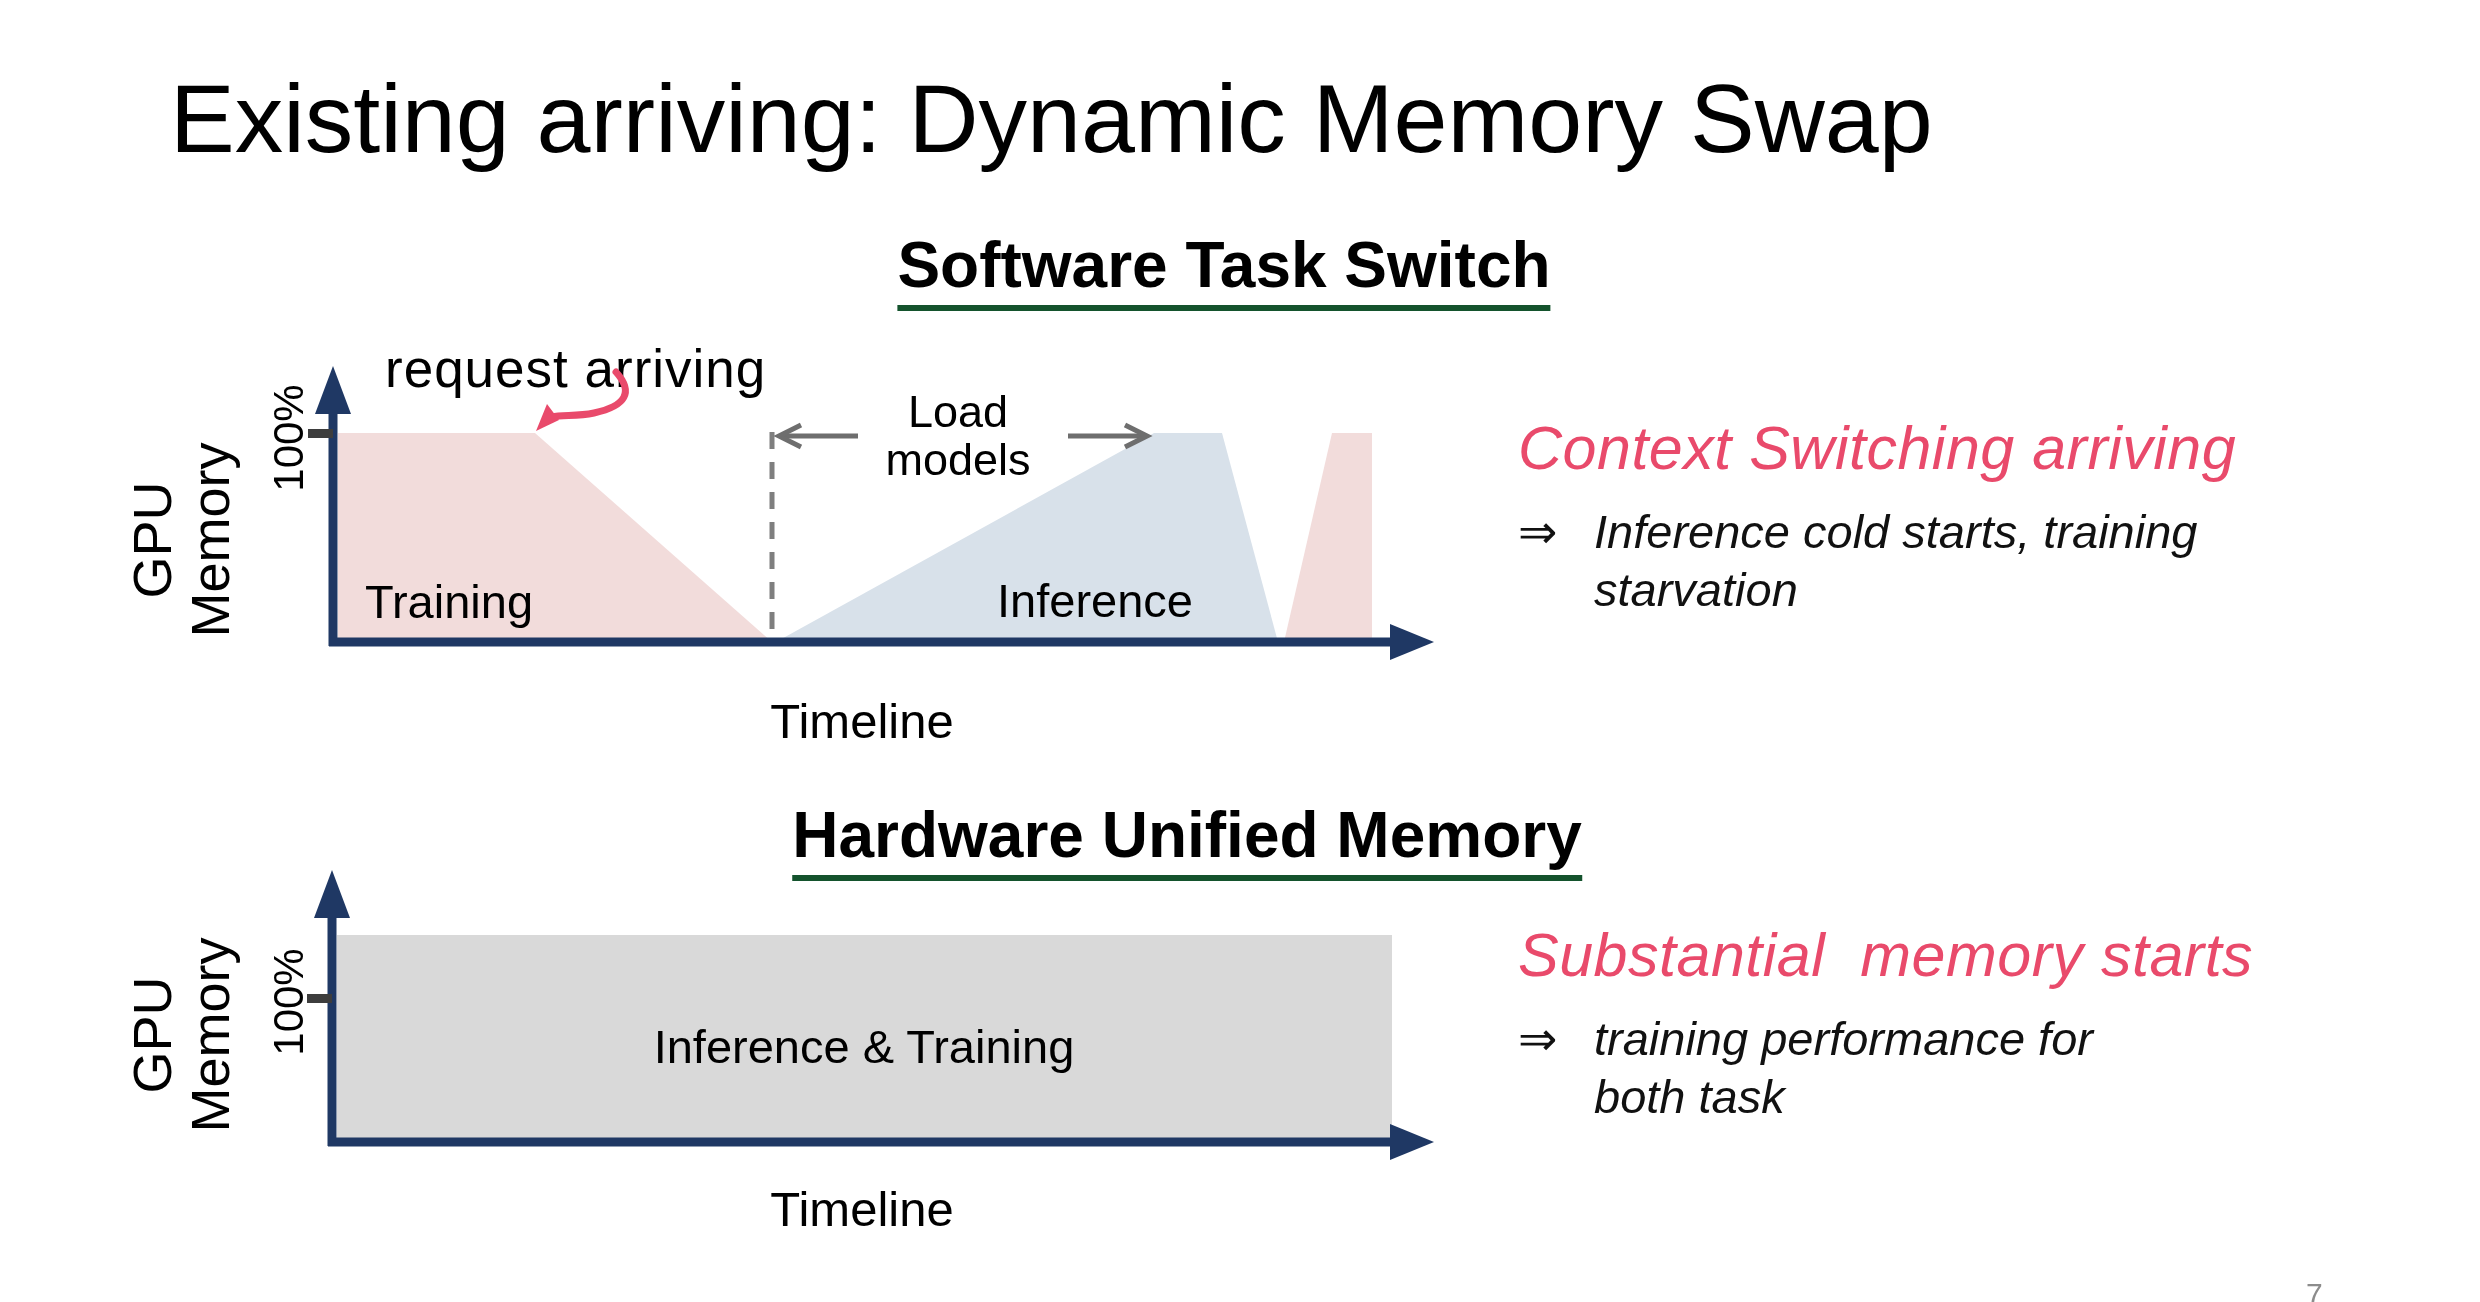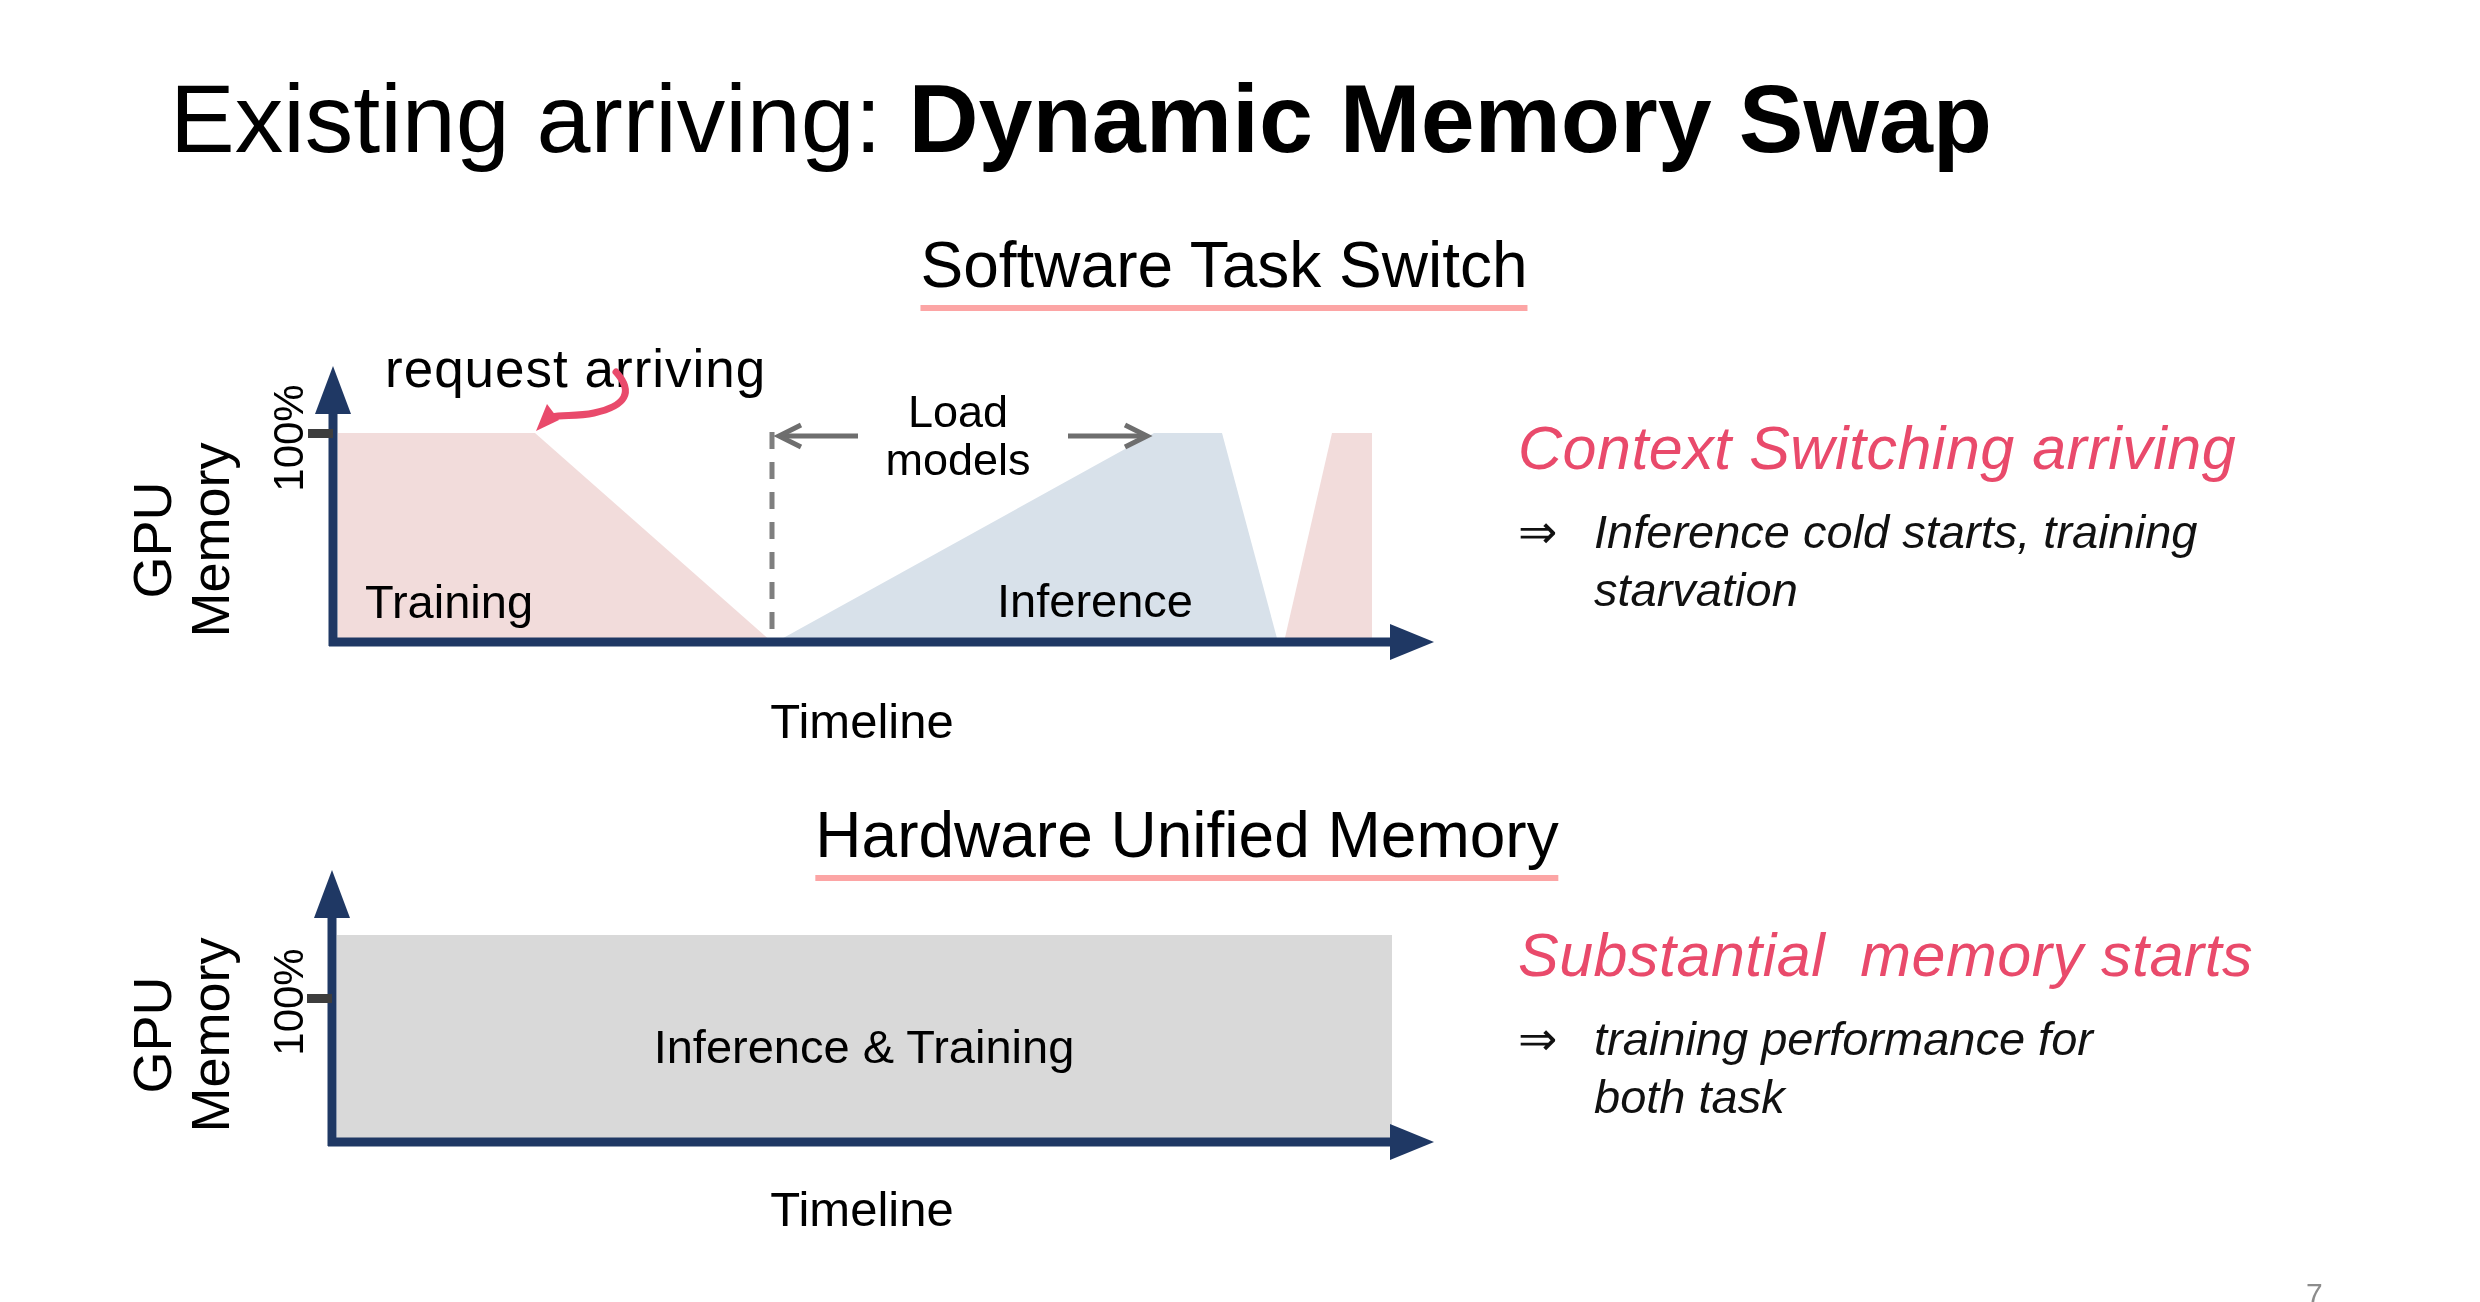--- a/index.html
+++ b/index.html
@@ -6,26 +6,26 @@
   .slide{
     position:relative;width:2480px;height:1302px;background:#ffffff;
     overflow:hidden;font-family:"Liberation Sans",sans-serif;color:#000;
   }
   
   .main-title{
     position:absolute;left:170px;top:66px;margin:0;
     font-size:97px;font-weight:400;line-height:1.1;white-space:nowrap;
     letter-spacing:0px;
   }
-  .main-title .bold{font-weight:700;text-align:right;}
+  .main-title .bold{font-weight:400;text-align:right;}
   
   .section-heading{
     position:absolute;transform:translateX(-50%);margin:0;
-    font-size:64px;font-weight:400;line-height:1.12;white-space:nowrap;
-    border-bottom:6px solid #fca5a5;padding-bottom:3px;
+    font-size:64px;font-weight:700;line-height:1.12;white-space:nowrap;
+    border-bottom:6px solid #14532d;padding-bottom:3px;
   }
   #heading1{left:1224px;top:230px;}
   #heading2{left:1187px;top:800px;}
   
   .chart{position:absolute;}
   #chart1{left:60px;top:330px;}
   #chart2{left:60px;top:830px;}
   .chart text{font-family:"Liberation Sans",sans-serif;fill:#000;}
   
   .callout{position:absolute;left:1518px;width:940px;font-style:italic;}

